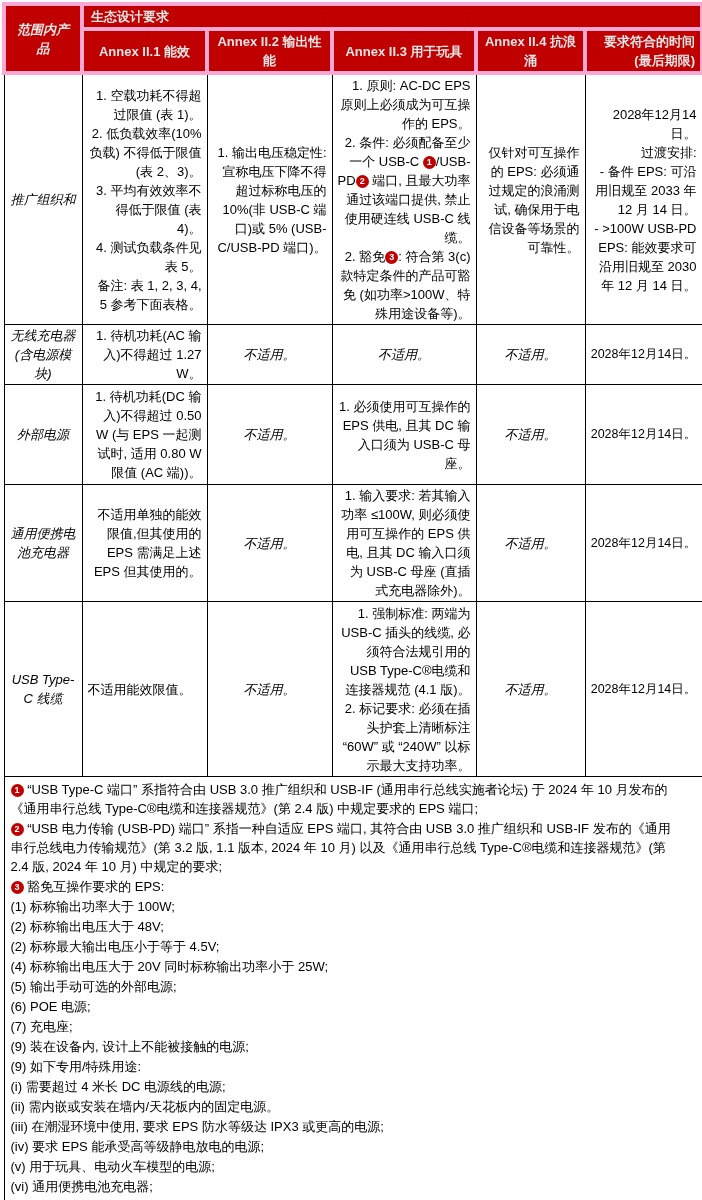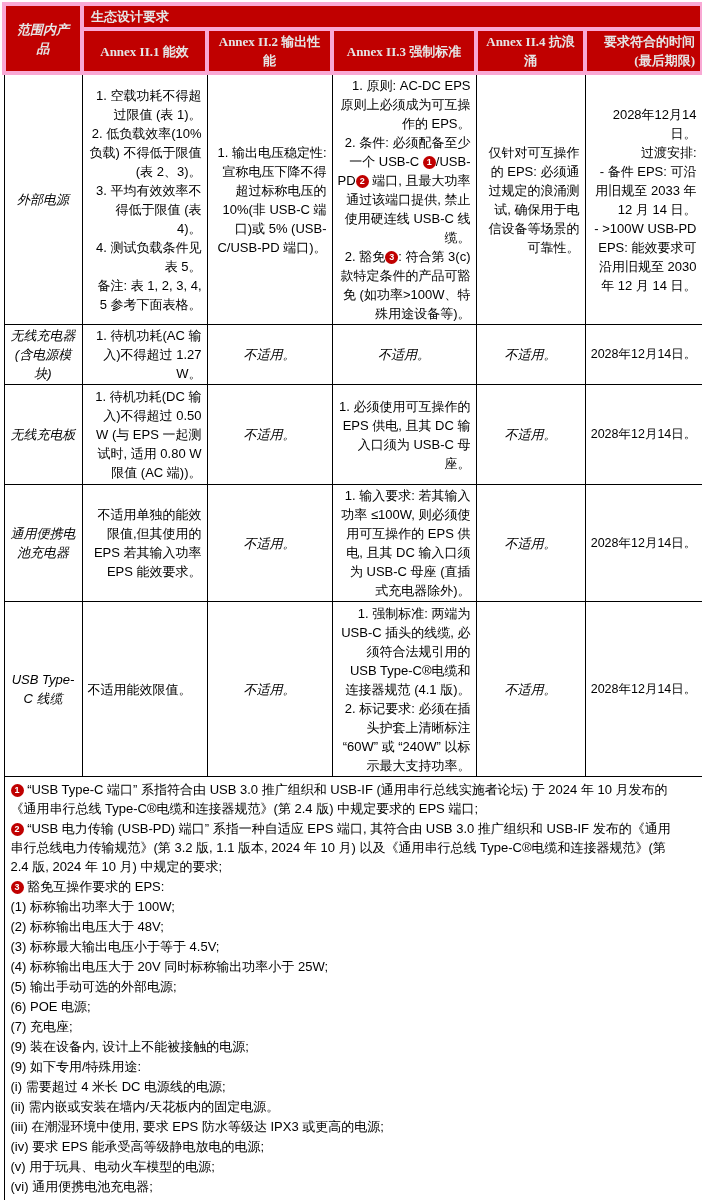--- a/index.html
+++ b/index.html
@@ -12,21 +12,21 @@
   .gh{text-align:left;padding-left:7px;height:24px;}
   .ch{text-align:center;height:34px;}
   .c{text-align:center;font-style:italic;}
   .j{text-align:justify;}
   .pre{white-space:pre-wrap;text-align:right;}
   .dl{font-size:12.5px;text-align:center;}
   .fnum{display:inline-block;width:13px;height:13px;border-radius:50%;background:#C00000;color:#fff;font-size:9px;line-height:13px;text-align:center;font-weight:bold;vertical-align:1px;}
   .fncell{vertical-align:top;text-align:left;padding:3px 6px;}
   .fnline{line-height:19px;margin:0 18px 1px 0;}
   tr.r0{height:238px;} tr.r1{height:44px;} tr.r2{height:100px;} tr.r3{height:100px;} tr.r4{height:175px;}
-  tr.h1{height:25px;} tr.h2{height:35px;font-family:Liberation Serif, serif;}
+  tr.h1{height:25px;} tr.h2{height:35px;}
 </style>
 </head>
 <body>
 
 <div class="page">
   <table>
     <colgroup>
       <col style="width:78px">
         <col style="width:125px">
         <col style="width:125px">
@@ -36,28 +36,28 @@
     </colgroup>
 
     <tbody>
         <tr class="h1">
       <th rowspan="2" class="c">范围内产品</th>
       <th colspan="5" class="gh">生态设计要求</th>
     </tr>
     <tr class="h2">
       <th class="ch">Annex II.1 能效</th>
       <th class="ch">Annex II.2 输出性能</th>
-      <th class="ch">Annex II.3 强制标准</th>
+      <th class="ch">Annex II.3 用于玩具</th>
       <th class="ch">Annex II.4 抗浪涌</th>
       <th class="ch pre">要求符合的时间
 (最后期限)</th>
     </tr>
 
     <tr class="r0">
-      <td class="c">外部电源</td>
+      <td class="c">推广组织和</td>
       <td class="j pre">1. 空载功耗不得超过限值 (表 1)。
 2. 低负载效率(10%负载) 不得低于限值 (表 2、3)。
 3. 平均有效效率不得低于限值 (表 4)。
 4. 测试负载条件见表 5。
 备注: 表 1, 2, 3, 4, 5 参考下面表格。</td>
       <td class="j pre">1. 输出电压稳定性: 宣称电压下降不得超过标称电压的 10%(非 USB-C 端口)或 5% (USB-C/USB-PD 端口)。</td>
       <td class="j pre"><span>1. 原则: AC-DC EPS 原则上必须成为可互操作的 EPS。
 2. 条件: 必须配备至少一个 USB-C </span><span class="fnum">1</span><span>/USB-PD</span><span class="fnum">2</span><span> 端口, 且最大功率通过该端口提供, 禁止使用硬连线 USB-C 线缆。
 2. 豁免</span><span class="fnum">3</span><span>: 符合第 3(c)款特定条件的产品可豁免 (如功率&gt;100W、特殊用途设备等)。</span></td>
       <td class="j pre">仅针对可互操作的 EPS: 必须通过规定的浪涌测试, 确保用于电信设备等场景的可靠性。</td>
@@ -70,31 +70,31 @@
     <tr class="r1">
       <td class="c">无线充电器(含电源模块)</td>
       <td class="j pre">1. 待机功耗(AC 输入)不得超过 1.27 W。</td>
       <td class="c">不适用。</td>
       <td class="c">不适用。</td>
       <td class="c">不适用。</td>
       <td class="dl">2028年12月14日。</td>
     </tr>
 
     <tr class="r2">
-      <td class="c">无线充电板</td>
+      <td class="c">外部电源</td>
       <td class="j pre">1. 待机功耗(DC 输入)不得超过 0.50 W (与 EPS 一起测试时, 适用 0.80 W 限值 (AC 端))。</td>
       <td class="c">不适用。</td>
       <td class="j pre">1. 必须使用可互操作的 EPS 供电, 且其 DC 输入口须为 USB-C 母座。</td>
       <td class="c">不适用。</td>
       <td class="dl">2028年12月14日。</td>
     </tr>
 
     <tr class="r3">
       <td class="c">通用便携电池充电器</td>
-      <td class="j pre">不适用单独的能效限值,但其使用的 EPS 若其输入功率 EPS 能效要求。</td>
+      <td class="j pre">不适用单独的能效限值,但其使用的 EPS 需满足上述 EPS 但其使用的。</td>
       <td class="c">不适用。</td>
       <td class="j pre">1. 输入要求: 若其输入功率 ≤100W, 则必须使用可互操作的 EPS 供电, 且其 DC 输入口须为 USB-C 母座 (直插式充电器除外)。</td>
       <td class="c">不适用。</td>
       <td class="dl">2028年12月14日。</td>
     </tr>
 
     <tr class="r4">
       <td class="c">USB Type-C 线缆</td>
       <td class="j">不适用能效限值。</td>
       <td class="c">不适用。</td>
@@ -104,21 +104,21 @@
       <td class="dl">2028年12月14日。</td>
     </tr>
 
     <tr>
       <td colspan="6" class="fncell">
         <div class="fnline"><span class="fnum">1</span> <span>“USB Type-C 端口” 系指符合由 USB 3.0 推广组织和 USB-IF (通用串行总线实施者论坛) 于 2024 年 10 月发布的《通用串行总线 Type-C®电缆和连接器规范》(第 2.4 版) 中规定要求的 EPS 端口;</span></div>
         <div class="fnline"><span class="fnum">2</span> <span>“USB 电力传输 (USB-PD) 端口” 系指一种自适应 EPS 端口, 其符合由 USB 3.0 推广组织和 USB-IF 发布的《通用串行总线电力传输规范》(第 3.2 版, 1.1 版本, 2024 年 10 月) 以及《通用串行总线 Type-C®电缆和连接器规范》(第 2.4 版, 2024 年 10 月) 中规定的要求;</span></div>
         <div class="fnline"><span class="fnum">3</span> <span>豁免互操作要求的 EPS:</span></div>
         <div class="fnline">(1) 标称输出功率大于 100W;</div>
         <div class="fnline">(2) 标称输出电压大于 48V;</div>
-        <div class="fnline">(3) 标称最大输出电压小于等于 4.5V;</div>
+        <div class="fnline">(2) 标称最大输出电压小于等于 4.5V;</div>
         <div class="fnline">(4) 标称输出电压大于 20V 同时标称输出功率小于 25W;</div>
         <div class="fnline">(5) 输出手动可选的外部电源;</div>
         <div class="fnline">(6) POE 电源;</div>
         <div class="fnline">(7) 充电座;</div>
         <div class="fnline">(9) 装在设备内, 设计上不能被接触的电源;</div>
         <div class="fnline">(9) 如下专用/特殊用途:</div>
         <div class="fnline">(i) 需要超过 4 米长 DC 电源线的电源;</div>
         <div class="fnline">(ii) 需内嵌或安装在墙内/天花板内的固定电源。</div>
         <div class="fnline">(iii) 在潮湿环境中使用, 要求 EPS 防水等级达 IPX3 或更高的电源;</div>
         <div class="fnline">(iv) 要求 EPS 能承受高等级静电放电的电源;</div>

